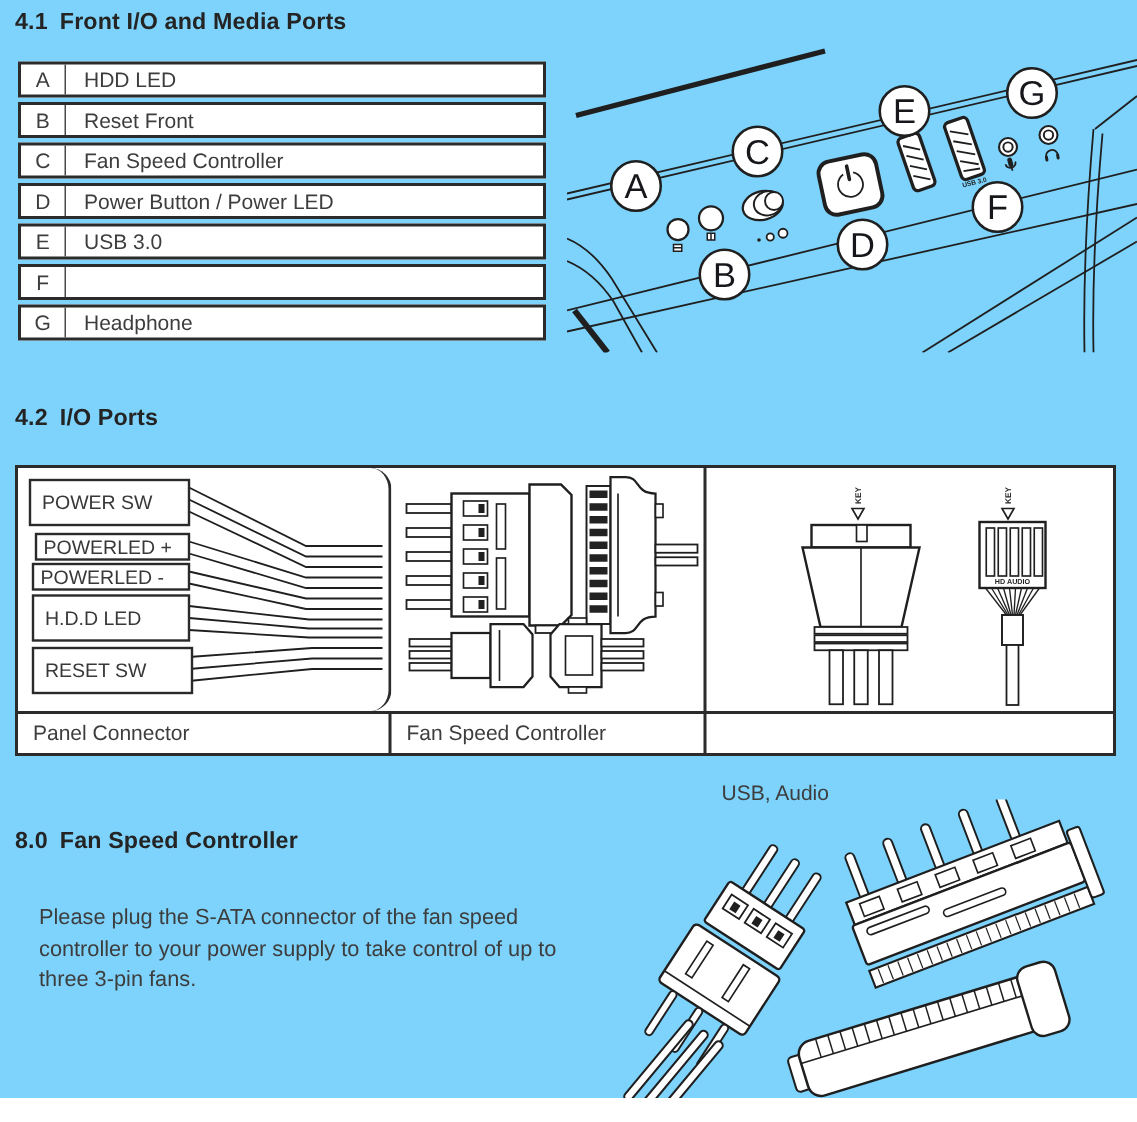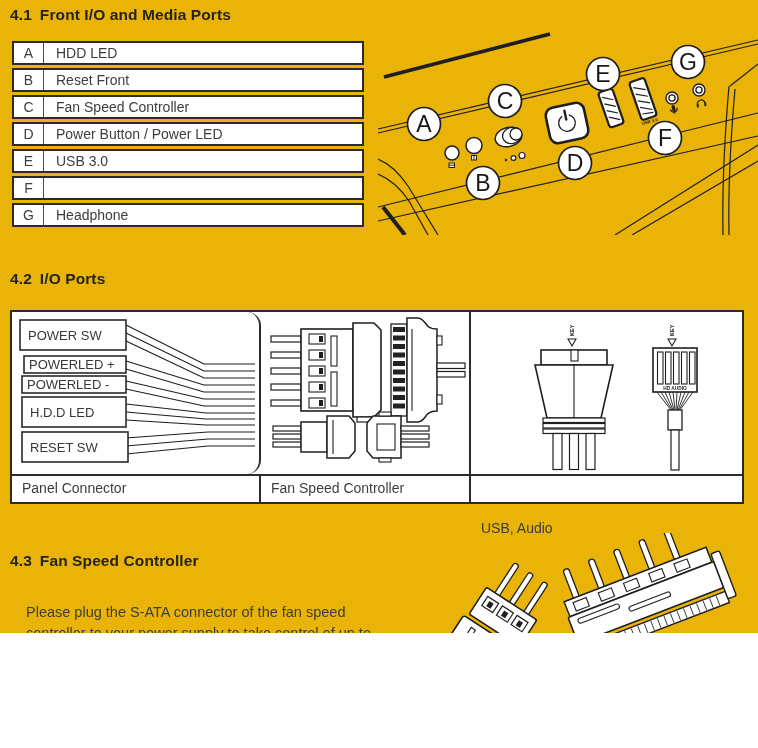--- a/index.html
+++ b/index.html
@@ -1,16 +1,16 @@
 <!DOCTYPE html>
 <html><head>
 <meta charset="utf-8">
 <style>
   html,body{margin:0;padding:0;background:#fff;}
-  .page{position:relative;width:758px;height:633px;background:#eab308;overflow:hidden;
+  .page{position:relative;width:758px;height:732px;background:#7dd3fc;overflow:hidden;
         font-family:"Liberation Sans",sans-serif;color:#3d3d3d;}
   .h{position:absolute;margin:0;font-size:15.5px;font-weight:700;color:#242424;letter-spacing:.1px;}
   .h .num{margin-right:8px;}
   .h41{left:10px;top:6px;}
   .h42{left:10px;top:270px;}
   .h43{left:10px;top:552px;}
   
   .io-table{position:absolute;left:12px;top:41px;width:352px;}
   .io-row{box-sizing:border-box;display:flex;height:24px;margin-bottom:3px;
           border:2px solid #2b2b2b;background:#fff;}
@@ -335,21 +335,21 @@
         </svg>
       </div>
     </div>
     <div class="conn-caps">
       <div class="conn-cap cp1">Panel Connector</div>
       <div class="conn-cap cp2">Fan Speed Controller</div>
       <div class="conn-cap cp3">USB, Audio</div>
     </div>
   </div>
 
-  <h2 class="h h43"><span class="num">4.3</span><span>Fan Speed Controller</span></h2>
+  <h2 class="h h43"><span class="num">8.0</span><span>Fan Speed Controller</span></h2>
 
   <p class="body-text">Please plug the S-ATA connector of the fan speed controller to your power supply to take control of up to three 3-pin fans.</p>
 
   <svg class="illu43" width="360" height="212" viewBox="0 0 360 212">
     <g transform="translate(118,84) rotate(33)" stroke="#1f1f1f" fill="#fff">
       <rect x="-20" y="-52" width="5.5" height="38" rx="2.5" stroke-width="1.3"></rect>
       <rect x="-2.75" y="-52" width="5.5" height="38" rx="2.5" stroke-width="1.3"></rect>
       <rect x="14.5" y="-52" width="5.5" height="38" rx="2.5" stroke-width="1.3"></rect>
       <rect x="-30" y="-16" width="60" height="32" rx="2" stroke-width="1.6"></rect>
       <rect x="-24" y="-9" width="13" height="11" stroke-width="1.2"></rect>

